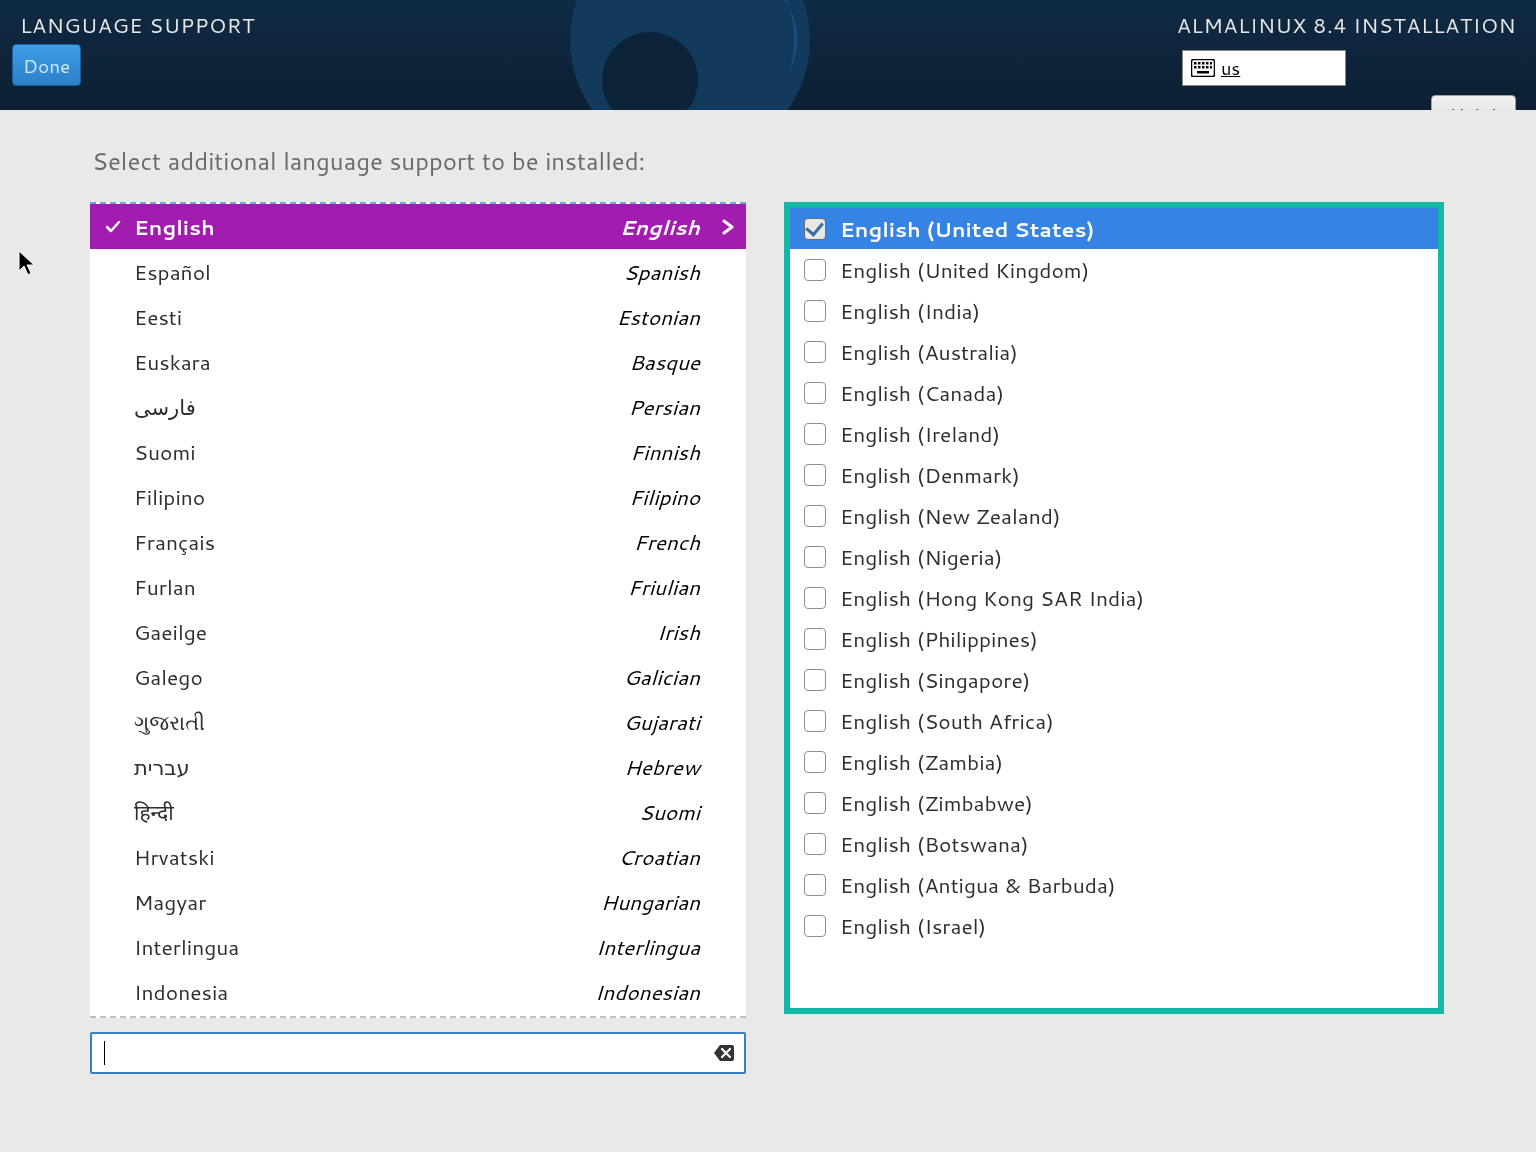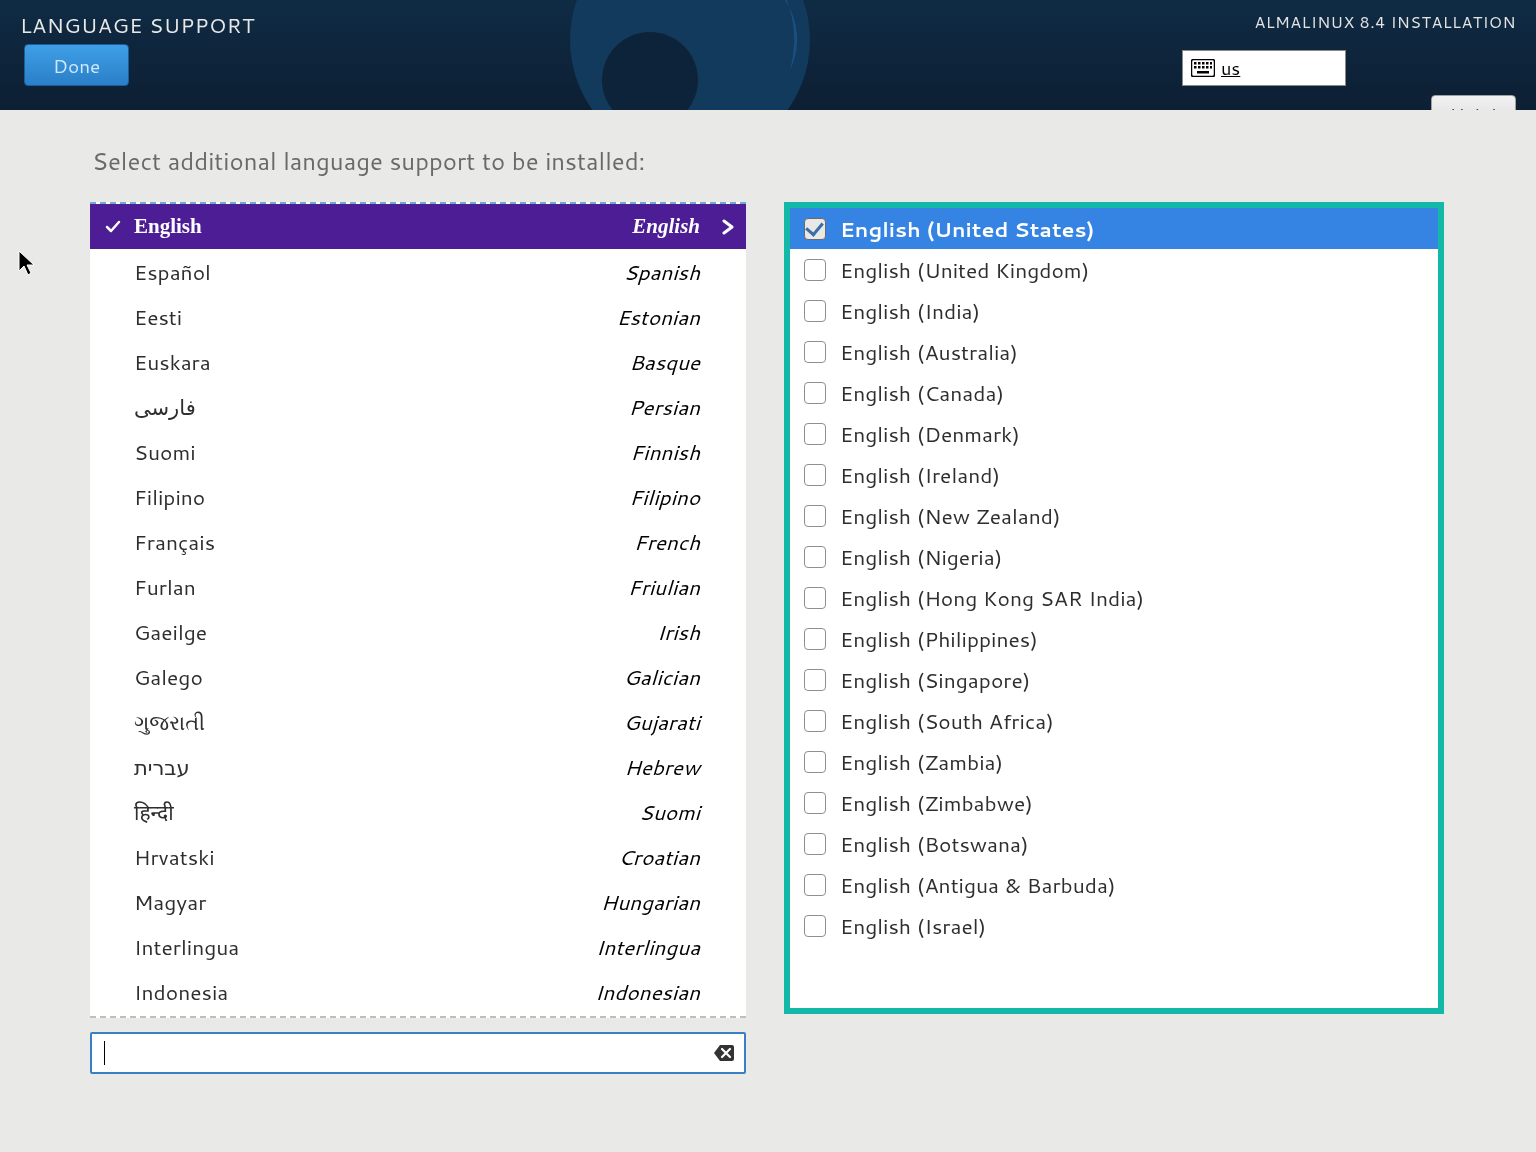--- a/index.html
+++ b/index.html
@@ -35,38 +35,38 @@
     position: absolute;
     left: 20px;
     top: 10px;
     font-size: 21px;
     letter-spacing: 0.5px;
     color: #e8e8e8;
     text-align: center;
   }
   .done-btn {
     position: absolute;
-    left: 24px;
+    left: 12px;
     top: 44px;
     height: 40px;
-    padding: 0 28px;
+    padding: 0 10px;
     background: linear-gradient(to bottom, #3f9fe6, #2a7fc8);
     color: #cfe8fb;
     border: 1px solid #1b5e99;
     border-radius: 4px;
     font-size: 19px;
     display: inline-flex;
     align-items: center;
     cursor: pointer;
   }
   .installer-title {
     position: absolute;
     right: 20px;
     top: 10px;
-    font-size: 16px;
+    font-size: 21px;
     color: #e4e4e4;
     letter-spacing: 0.5px;
   }
   .kb-indicator {
     position: absolute;
     right: 190px;
     top: 50px;
     width: 164px;
     height: 36px;
     background: #fff;
@@ -141,24 +141,23 @@
   .lang-row .check {
     position: absolute;
     left: 14px;
     top: 50%;
     transform: translateY(-50%);
     width: 18px;
     height: 18px;
     display: none;
   }
   .lang-row.selected {
-    background: #4c1d95;
+    background: #a21caf;
     color: #fff;
     font-weight: 700;
-    font-family: Liberation Serif, serif;
   }
   .lang-row.selected .check { display: block; }
   .lang-row.selected .chev { display: block; }
   .lang-row .native { flex: 1 1 auto; }
   .lang-row .eng {
     flex: 0 0 auto;
     font-style: italic;
     color: #000000;
     margin-right: 28px;
     font-size: 21px;
@@ -407,25 +406,25 @@
         <div class="locale-row">
           <span class="cb"></span>
           <span>English (Australia)</span>
         </div>
         <div class="locale-row">
           <span class="cb"></span>
           <span>English (Canada)</span>
         </div>
         <div class="locale-row">
           <span class="cb"></span>
+          <span>English (Ireland)</span>
+        </div>
+        <div class="locale-row">
+          <span class="cb"></span>
           <span>English (Denmark)</span>
-        </div>
-        <div class="locale-row">
-          <span class="cb"></span>
-          <span>English (Ireland)</span>
         </div>
         <div class="locale-row">
           <span class="cb"></span>
           <span>English (New Zealand)</span>
         </div>
         <div class="locale-row">
           <span class="cb"></span>
           <span>English (Nigeria)</span>
         </div>
         <div class="locale-row">

